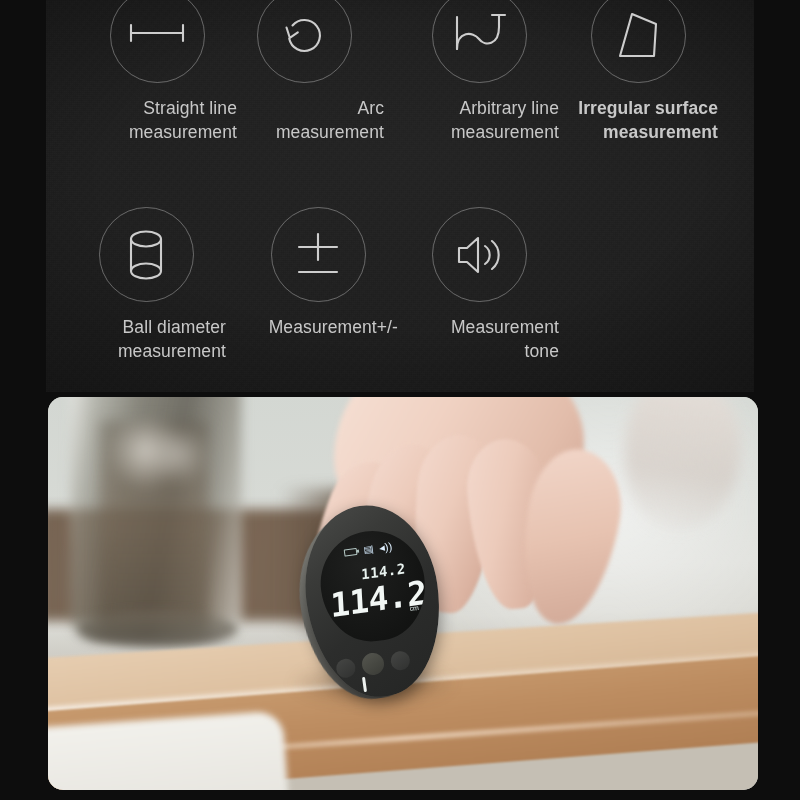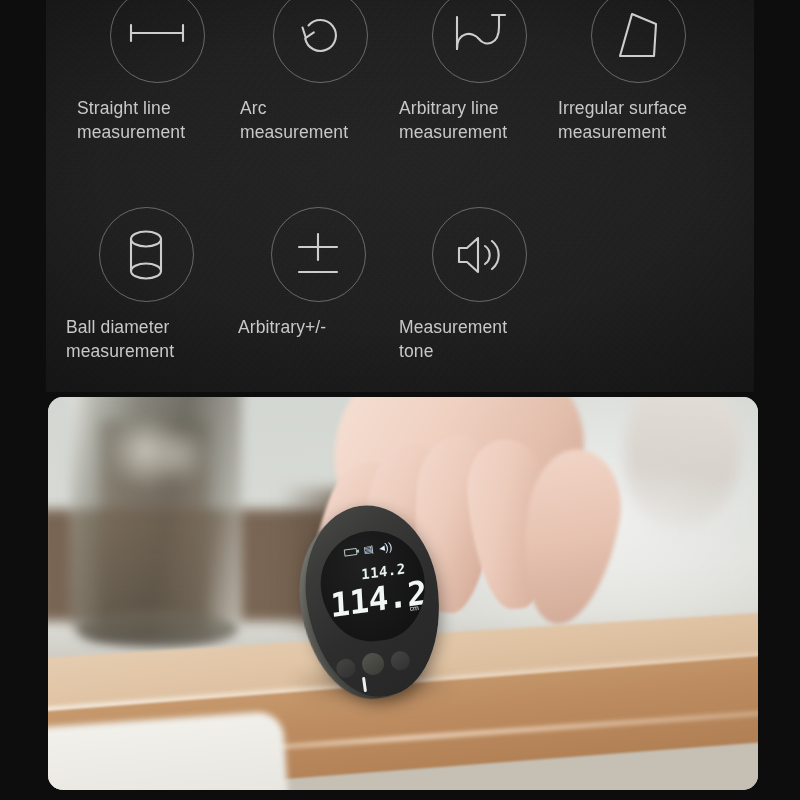--- a/index.html
+++ b/index.html
@@ -69,21 +69,21 @@
     position: absolute;
     left: 0;
     top: 0;
     width: 800px;
     height: 392px;
     z-index: 3;
   }
   .feature {
     position: absolute;
     width: 160px;
-    text-align: left;
+    text-align: right;
   }
   .f-circle {
     position: relative;
     width: 95px;
     height: 95px;
     margin: 0 auto;
     border-radius: 50%;
     border: 1.4px solid rgba(205,205,205,.42);
     box-sizing: border-box;
     display: flex;
@@ -481,21 +481,21 @@
         <svg width="60" height="34" viewBox="0 0 60 34" fill="none" stroke="#cdcdcd" stroke-width="2.1" stroke-linecap="round">
           <line x1="4" y1="6" x2="4" y2="22"></line>
           <line x1="56" y1="6" x2="56" y2="22"></line>
           <line x1="4" y1="14" x2="56" y2="14"></line>
         </svg>
       </div>
       <div class="f-label">Straight line
 measurement</div>
     </div>
 
-    <div class="feature row1" style="left:240px; top:8px;">
+    <div class="feature row1" style="left:224px; top:8px;">
       <div class="f-circle">
         <svg width="48" height="48" viewBox="0 0 48 48" fill="none" stroke="#cdcdcd" stroke-width="2.1" stroke-linecap="round">
           <path d="M12.5 13.5 A15.5 15.5 0 1 1 9.2 26.5"></path>
           <path d="M6.5 15.5 L9.8 25.8 L17.8 20.4" stroke-linejoin="round"></path>
         </svg>
       </div>
       <div class="f-label">Arc
 measurement</div>
     </div>
 
@@ -505,21 +505,21 @@
           <path d="M4 6 L4 38"></path>
           <path d="M4 38 C4 20, 20 20, 26 28 C32 36, 46 34, 46 16"></path>
           <path d="M46 16 L46 4"></path>
           <path d="M39 4 L52 4"></path>
         </svg>
       </div>
       <div class="f-label">Arbitrary line
 measurement</div>
     </div>
 
-    <div class="feature row1" style="left:558px; top:8px;">
+    <div class="feature row1" style="left:558px; top:8px;font-weight:bold;">
       <div class="f-circle">
         <svg width="48" height="50" viewBox="0 0 48 50" fill="none" stroke="#cdcdcd" stroke-width="2.1" stroke-linejoin="round">
           <path d="M18 3 L42 13 L40 45 L6 45 Z"></path>
         </svg>
       </div>
       <div class="f-label">Irregular surface
 measurement</div>
     </div>
 
     <div class="feature" style="left:66px; top:207px;">
@@ -536,21 +536,21 @@
     </div>
 
     <div class="feature" style="left:238px; top:207px;">
       <div class="f-circle">
         <svg width="48" height="50" viewBox="0 0 48 50" fill="none" stroke="#cdcdcd" stroke-width="2.1" stroke-linecap="round">
           <line x1="24" y1="4" x2="24" y2="30"></line>
           <line x1="5" y1="17" x2="43" y2="17"></line>
           <line x1="5" y1="42" x2="43" y2="42"></line>
         </svg>
       </div>
-      <div class="f-label">Arbitrary+/-</div>
+      <div class="f-label">Measurement+/-</div>
     </div>
 
     <div class="feature" style="left:399px; top:207px;">
       <div class="f-circle">
         <svg width="50" height="44" viewBox="0 0 50 44" fill="none" stroke="#cdcdcd" stroke-width="2.1" stroke-linecap="round" stroke-linejoin="round">
           <path d="M5 15 L13 15 L24 5 L24 39 L13 29 L5 29 Z"></path>
           <path d="M31 13 A11 11 0 0 1 31 31"></path>
           <path d="M38 8 A18 18 0 0 1 38 36"></path>
         </svg>
       </div>

